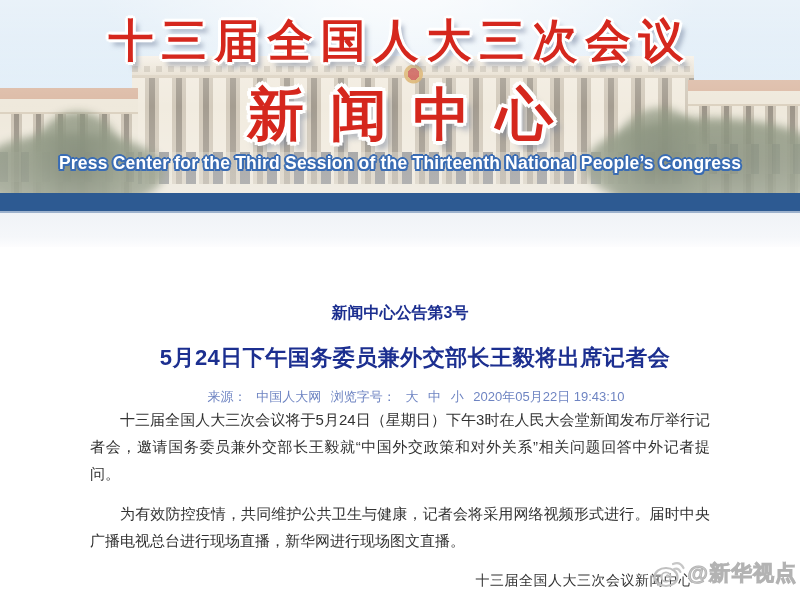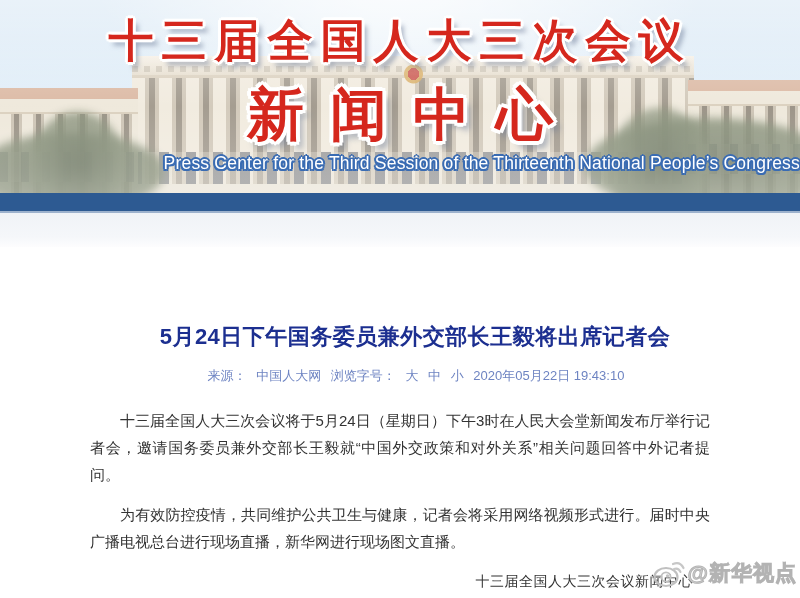--- a/index.html
+++ b/index.html
@@ -46,39 +46,39 @@
   .banner-t1 { position:absolute; top:11px; left:0; width:100%; text-align:center;
     font-size:45px; font-weight:bold; letter-spacing:8px; color:#d5271d; white-space:nowrap;
     text-shadow:-2px -2px 0 #fff,2px -2px 0 #fff,-2px 2px 0 #fff,2px 2px 0 #fff,
                 -3px 0 0 #fff,3px 0 0 #fff,0 -3px 0 #fff,0 3px 0 #fff,
                 5px 6px 5px rgba(105,120,148,.6); }
   .banner-t2 { position:absolute; top:77px; left:0; width:100%; text-align:center; text-indent:26px;
     font-size:57px; font-weight:bold; letter-spacing:26px; color:#d5271d; white-space:nowrap;
     text-shadow:-3px -3px 0 #fff,3px -3px 0 #fff,-3px 3px 0 #fff,3px 3px 0 #fff,
                 -4px 0 0 #fff,4px 0 0 #fff,0 -4px 0 #fff,0 4px 0 #fff,
                 6px 7px 6px rgba(105,120,148,.6); }
-  .banner-en { position:absolute; top:153px; left:0; width:100%; text-align:right;
-    font-size:17.5px; font-weight:normal; color:#ffffff; letter-spacing:.2px; white-space:nowrap;
+  .banner-en { position:absolute; top:153px; left:0; width:100%; text-align:center;
+    font-size:17.5px; font-weight:bold; color:#ffffff; letter-spacing:.2px; white-space:nowrap;
     text-shadow:-1.5px -1.5px 0 #3a6cb3,1.5px -1.5px 0 #3a6cb3,-1.5px 1.5px 0 #3a6cb3,1.5px 1.5px 0 #3a6cb3,
                 -2px 0 0 #3a6cb3,2px 0 0 #3a6cb3,0 -2px 0 #3a6cb3,0 2px 0 #3a6cb3; }
 
   
   .navbar { width:800px; height:20px; background:#2d5a92; border-bottom:2px solid #9db2cd; }
   .subband { width:800px; height:34px; background:linear-gradient(180deg,#f0f3f7 0%,#f5f7fa 70%,#fdfdfe 100%); }
 
   
   .article { position:relative; padding-top:56px; }
   .notice-no { text-align:center; font-size:16px; font-weight:bold; color:#1c2f90; }
   .art-title { text-align:center; font-size:22px; font-weight:bold; color:#1c2f90; margin-top:19px; letter-spacing:.5px;margin-left:30px; }
   .meta { text-align:center; font-size:13px; color:#6e84c2; margin-top:15px;padding-left:32px; }
   .meta span, .meta a { margin:0 3px; color:#6e84c2; text-decoration:none; }
   .meta .size { cursor:pointer; }
   .body-text { width:620px; margin:0 auto; font-size:15px; line-height:27px; color:#333333; text-align:justify; }
   .body-text p { text-indent:2em; }
-  .p1 { margin-top:22px; }
+  .p1 { }
   .p2 { margin-top:13px; }
   .signature { text-align:right; padding-right:107px; font-size:14px; color:#333333; margin-top:18px; letter-spacing:.5px; }
 
   
   .watermark { position:absolute; right:3px; bottom:5px; display:flex; align-items:center;margin-top:28px; }
   .wm-icon { width:34px; height:32px; margin-right:2px; }
   .wm-text { font-size:21px; font-weight:bold; color:#d2d2d2; letter-spacing:1px;
     -webkit-text-stroke:1px #b3b3b3; text-shadow:0 0 1px #ffffff; white-space:nowrap; }
 </style>
 </head>
@@ -115,20 +115,21 @@
     </div>
     <div class="banner-t1">十三届全国人大三次会议</div>
     <div class="banner-t2">新闻中心</div>
     <div class="banner-en">Press Center for the Third Session of the Thirteenth National People’s Congress</div>
   </header>
 
   <div class="navbar"></div>
   <div class="subband"></div>
 
   <main class="article">
+    <div class="notice-no">新闻中心公告第3号</div>
     <h1 class="art-title">5月24日下午国务委员兼外交部长王毅将出席记者会</h1>
 
     <div class="meta">
       <span>来源：</span>
       <span>中国人大网</span>
       <span>浏览字号：</span>
       <a class="size">大</a>
       <a class="size">中</a>
       <a class="size">小</a>
       <span>2020年05月22日 19:43:10</span>

